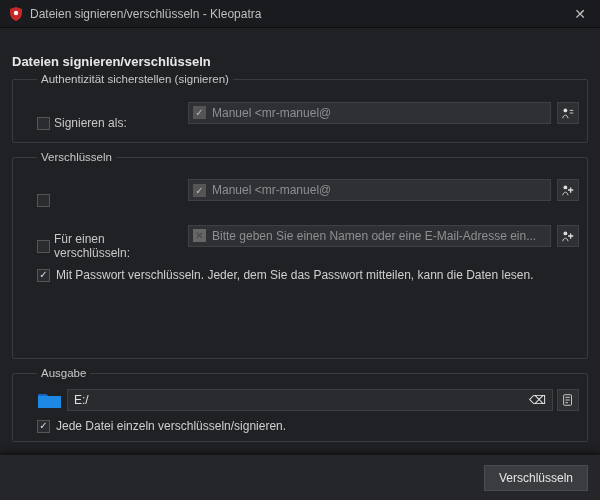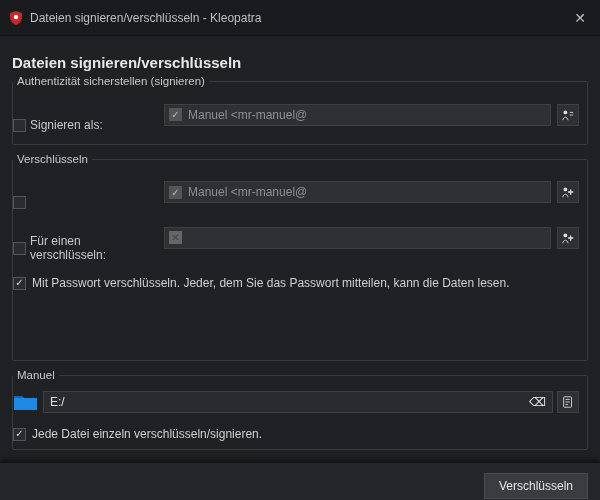--- a/index.html
+++ b/index.html
@@ -4,21 +4,21 @@
 <style>
   * { box-sizing: border-box; margin: 0; padding: 0; }
   html, body { width: 600px; height: 500px; overflow: hidden; }
   body {
     background: #202124;
     color: #c8c8c8;
     font-family: "Segoe UI", Arial, sans-serif;
     font-size: 12px;
   }
   .titlebar {
-    height: 36px;
+    height: 28px;
     background: #1a1b1e;
     display: flex;
     align-items: center;
     padding: 0 8px;
     border-bottom: 1px solid #0e0e0e;
   }
   .titlebar .appicon {
     width: 16px; height: 16px;
     margin-right: 6px;
   }
@@ -28,29 +28,29 @@
     color: #bbb; font-size: 14px; width: 24px; text-align: center;
     cursor: default;
   }
   .content {
     padding: 10px 12px 4px 12px;
     height: 426px;
     overflow: hidden;
   }
   h2.header {
     color: #e8e8e8;
-    font-size: 15px;
+    font-size: 13px;
     font-weight: 600;
-    margin: 8px 0 4px 0;
+    margin: 16px 0 4px 0;
   }
   fieldset.group {
     border: 1px solid #3a3b3e;
     border-radius: 2px;
     margin: 4px 0 8px 0;
-    padding: 6px 8px 8px 0;
+    padding: 6px 8px 8px 24px;
   }
   fieldset.group legend {
     padding: 0 4px;
     color: #c8c8c8;
     font-size: 11.5px;
   }
   .row {
     display: flex;
     align-items: center;
     gap: 6px;
@@ -121,21 +121,21 @@
     color: #e0e0e0;
     display: flex;
     align-items: center;
     padding: 0 6px;
     justify-content: space-between;
   }
   .inline-check {
     display: flex;
     align-items: center;
     gap: 6px;
-    margin-top: 14px;
+    margin-top: 8px;
     color: #d0d0d0;
   }
   .pwd-row { }
   .footer {
     height: 46px;
     background: #252629;
     display: flex;
     align-items: center;
     justify-content: flex-end;
     gap: 8px;
@@ -213,38 +213,39 @@
       </div>
     </div>
 
     <div class="row">
       <div class="label-col">
         <span class="checkbox"></span>
         <span>Für einen verschlüsseln:</span>
       </div>
       <div class="field">
         <span class="disabled-check" style="background:#666;color:#444">✕</span>
+        <span>Bitte geben Sie einen Namen oder eine E-Mail-Adresse ein...</span>
       </div>
       <div class="iconbtn">
         <svg width="14" height="14" viewBox="0 0 16 16">
             <circle cx="5" cy="5" r="2.2" fill="#ddd"></circle>
             <path d="M2 14c0-2 2-3.5 3-3.5s3 1.5 3 3.5" stroke="#ddd" fill="none"></path>
             <path d="M11 5v6M8 8h6" stroke="#ddd" stroke-width="1.5"></path>
           </svg>
       </div>
     </div>
 
     <div class="inline-check pwd-row">
       <span class="checkbox checked"></span>
       <span>Mit Passwort verschlüsseln. Jeder, dem Sie das Passwort mitteilen, kann die Daten lesen.</span>
     </div>
   </fieldset>
 
   <fieldset class="group">
-    <legend>Manuel</legend>
+    <legend>Ausgabe</legend>
     <div class="out-row">
       <span class="folder-icon">
         <svg viewBox="0 0 26 20" width="26" height="20">
           <path d="M1 4h8l2 2h13v12H1z" fill="#1e88e5"></path>
           <path d="M1 4h8l2 2H1z" fill="#1565c0"></path>
         </svg>
       </span>
       <div class="path-field">
         <span>E:/</span>
         <span style="color:#eee">⌫</span>

